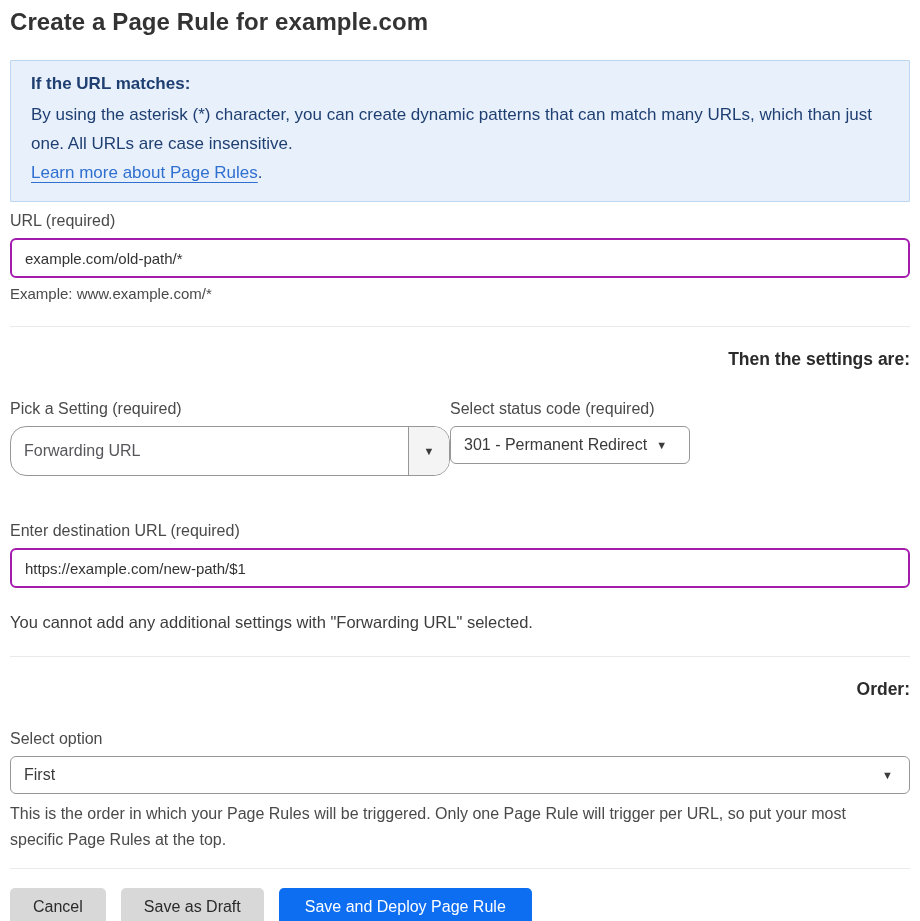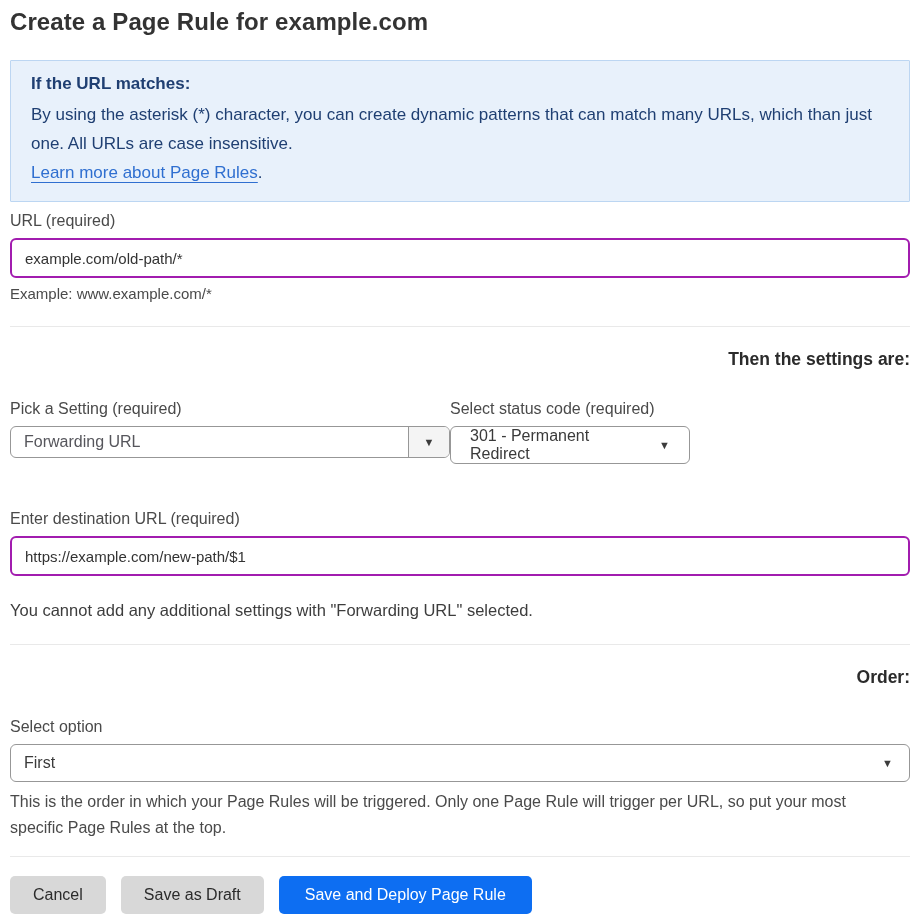--- a/index.html
+++ b/index.html
@@ -91,23 +91,23 @@
   .dropdown-row {
     display: flex;
     margin-top: 30px;
   }
   .dropdown-col-setting { width: 440px; }
   .dropdown-col-status { width: 240px; }
 
   .split-select {
     display: flex;
     align-items: stretch;
-    height: 32px;
+    height: 50px;
     border: 1px solid #979797;
-    border-radius: 6px;
+    border-radius: 16px;
     background: #ffffff;
     cursor: pointer;
     overflow: hidden;
   }
   .split-select-value {
     flex: 1;
     display: flex;
     align-items: center;
     padding: 0 13px;
     font-size: 16px;
@@ -127,21 +127,21 @@
     line-height: 1;
   }
 
   .simple-select {
     display: flex;
     align-items: center;
     height: 38px;
     border: 1px solid #979797;
     border-radius: 6px;
     background: #ffffff;
-    padding: 0 19px;
+    padding: 0 13px;
     font-size: 16px;
     color: #3a3a3a;
     cursor: pointer;
   }
   .simple-select .arrow { margin-left: 9px; }
 
   .dest-label { margin-top: 46px; }
   .settings-note {
     margin-top: 25px;
     font-size: 16.5px;

